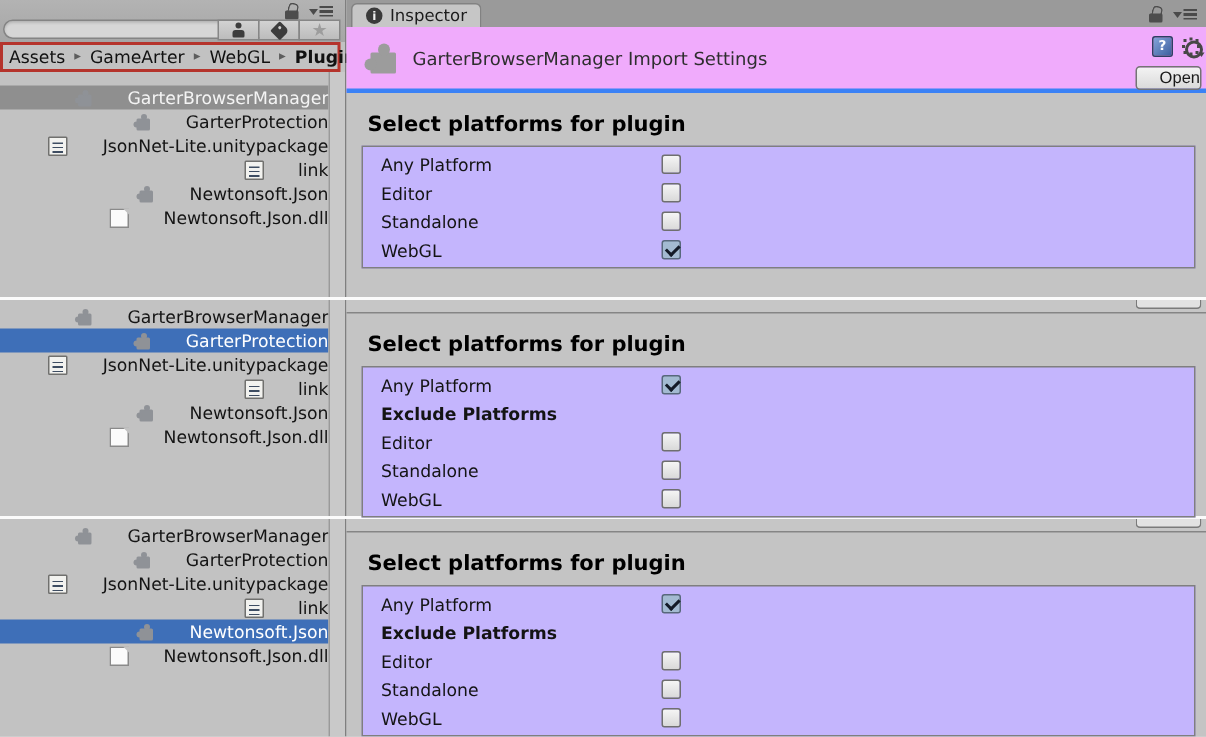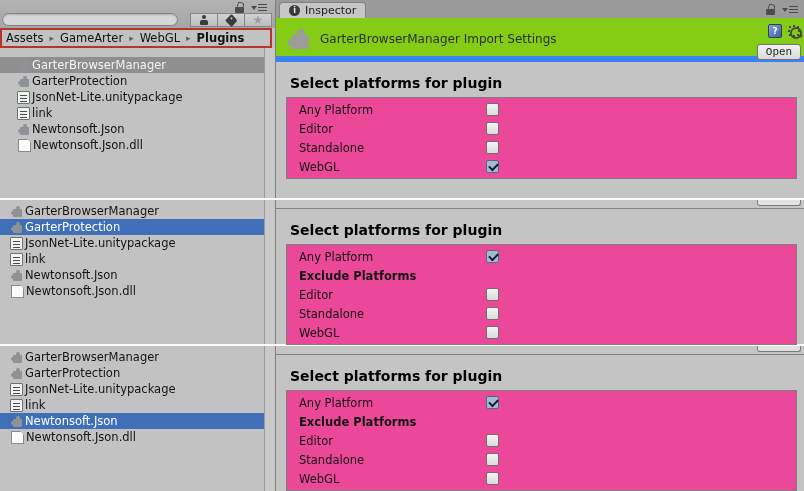--- a/index.html
+++ b/index.html
@@ -7,21 +7,21 @@
   .screen {
     width:804px; height:491px; position:relative; overflow:hidden;
     font-family:"DejaVu Sans","Liberation Sans",sans-serif;
     font-size:11.5px; color:#141414; background:#c2c2c2;
   }
   .sep { height:2px; background:#fbfbfb; }
   .section { display:flex; }
   .sec1 { height:198px; } .sec2 { height:144px; } .sec3 { height:145px; }
 
   
-  .left { width:276px; background:#c2c2c2; border-right:1px solid #7f7f7f; display:flex; flex-direction:column; }
+  .left { width:231px; background:#c2c2c2; border-right:1px solid #7f7f7f; display:flex; flex-direction:column; }
   .toolbar { height:28px; background:linear-gradient(#b3b3b3,#a6a6a6); position:relative; flex:0 0 28px; }
   .mini-icons { position:absolute; top:2px; right:8px; display:flex; gap:7px; align-items:center; }
   .ic-lock { position:relative; width:9px; height:11px; }
   .ic-lock::before { content:""; position:absolute; bottom:0; left:0; width:9px; height:6px; background:#4d4d4d; border-radius:1px; }
   .ic-lock::after { content:""; position:absolute; top:0; left:2px; width:5px; height:6px; border:1.5px solid #4d4d4d; border-bottom:none; border-radius:3px 3px 0 0; transform:rotate(14deg); }
   .ic-menu { position:relative; width:16px; height:9px; }
   .ic-menu::before { content:""; position:absolute; left:0; top:3px; border-left:3px solid transparent; border-right:3px solid transparent; border-top:4px solid #4a4a4a; }
   .ic-menu::after { content:""; position:absolute; right:0; top:1px; width:9px; height:7px; background:repeating-linear-gradient(to bottom,#4a4a4a 0 1.5px,transparent 1.5px 3px); }
   .search { position:absolute; left:2px; top:13px; width:176px; height:13px; border:1px solid #848484; border-radius:7px; background:#d6d6d6; box-shadow:inset 0 1px 2px rgba(0,0,0,.18); font-size:10px; padding:0 8px; color:#222; outline:none; }
   .fbtns { position:absolute; right:3px; top:13px; display:flex; }
@@ -34,58 +34,58 @@
   .ic-star::before { content:"★"; color:#9d9d9d; font-size:12px; line-height:1; }
 
   .breadcrumb { height:20px; flex:0 0 20px; margin-right:3px; border:2px solid #b5342c; background:#c2c2c2; display:flex; align-items:center; padding:0 4px; gap:6px; color:#111; }
   .bsep { color:#5d5d5d; font-size:9px; }
   .seg.last { font-weight:bold; }
 
   .list-wrap { flex:1; display:flex; min-height:0; }
   .flist { flex:1; padding-top:9px; }
   .sec2 .flist, .sec3 .flist { padding-top:3px; }
   .scroll { flex:0 0 11px; background:#c9c9c9; border-left:1px solid #9a9a9a; }
-  .frow { height:16px; display:flex; align-items:center; gap:2px; padding-left:17px; }
+  .frow { height:16px; display:flex; align-items:center; gap:23px; padding-left:17px;justify-content:flex-end; }
   .sec2 .frow, .sec3 .frow { padding-left:10px; }
   .frow[data-sel="gray"] { background:#8f8f8f; }
   .frow[data-sel="gray"] .fname { color:#f4f4f4; }
   .frow[data-sel="blue"] { background:#3e6fb8; }
   .frow[data-sel="blue"] .fname { color:#ffffff; }
   .fname { white-space:nowrap; }
   .fic { width:13px; height:13px; position:relative; flex:0 0 13px; }
   .fic[data-icon="plugin-icon"]::before { content:""; position:absolute; left:3px; top:4px; width:9px; height:8px; background:#8f9297; border-radius:1px; }
   .fic[data-icon="plugin-icon"]::after { content:""; position:absolute; left:6px; top:1px; width:4px; height:4px; border-radius:50%; background:#8f9297; box-shadow:-5px 5px 0 0 #8f9297; }
   .fic[data-icon="package-icon"] { width:12px; background:#f2f2ef; border:1px solid #70706e; border-radius:1px; }
   .fic[data-icon="package-icon"]::after { content:""; position:absolute; left:2px; right:2px; top:3px; height:8px; background:repeating-linear-gradient(to bottom,#3e4d62 0 1px,transparent 1px 3px); }
   .fic[data-icon="file-icon"] { width:11px; margin-left:1px; background:#fbfbfb; border:1px solid #8a8a8a; }
   .fic[data-icon="file-icon"]::before { content:""; position:absolute; right:-1px; top:-1px; width:0; height:0; border-left:4px solid transparent; border-top:4px solid #c2c2c2; }
 
   
   .inspector { flex:1; background:#c4c4c4; display:flex; flex-direction:column; position:relative; }
   .tabbar { height:18px; flex:0 0 18px; background:#9a9a9a; position:relative; }
   .tab { position:absolute; left:3px; top:2px; height:16px; background:#c6c6c6; border:1px solid #828282; border-bottom:none; border-radius:4px 4px 0 0; display:flex; align-items:center; gap:5px; padding:0 9px; font-size:11px; color:#1c1c1c; }
   .info-i { width:11px; height:11px; border-radius:50%; background:#3a3a3a; color:#efefef; font-size:8px; font-weight:bold; display:flex; align-items:center; justify-content:center; }
   .tabbar .mini-icons { top:4px; right:6px; }
-  .ihead { height:44px; flex:0 0 44px; background:#84cc16; border-bottom:6px solid #3b82f6; position:relative; }
+  .ihead { height:44px; flex:0 0 44px; background:#f0abfc; border-bottom:3px solid #3b82f6; position:relative; }
   .puzzle-lg { position:absolute; left:9px; top:8px; width:26px; height:26px; }
   .puzzle-lg::before { content:""; position:absolute; left:7px; top:9px; width:17px; height:14px; background:#9c9c9c; border-radius:1px; }
   .puzzle-lg::after { content:""; position:absolute; left:12px; top:3px; width:8px; height:8px; border-radius:50%; background:#9c9c9c; box-shadow:-9px 10px 0 0 #9c9c9c; }
   .ititle { position:absolute; left:44px; top:14px; font-size:12px; color:#2e2e2e; white-space:nowrap; }
   .ic-help { position:absolute; right:22px; top:6px; width:14px; height:14px; border:1px solid #2e3f63; border-radius:2px; background:linear-gradient(135deg,#85a4da,#3d5f9e); color:#fff; font-size:9px; font-weight:bold; display:flex; align-items:center; justify-content:center; }
   .ic-gear { position:absolute; right:4px; top:7px; width:12px; height:12px; }
   .ic-gear::before { content:""; position:absolute; left:2px; top:2px; width:8px; height:8px; border:2.5px solid #474747; border-radius:50%; }
   .ic-gear::after { content:""; position:absolute; left:5px; top:5px; width:2px; height:2px; box-shadow:0 -5px #474747,0 5px #474747,-5px 0 #474747,5px 0 #474747,4px 4px #474747,-4px -4px #474747,4px -4px #474747,-4px 4px #474747; }
   .gear-arrow { position:absolute; right:-3px; bottom:-1px; border-left:2.5px solid transparent; border-right:2.5px solid transparent; border-top:3.5px solid #474747; }
-  .open-btn { position:absolute; right:3px; top:26px; width:44px; height:16px; border:1px solid #747474; border-radius:3px; background:linear-gradient(#f3f3f3,#dadada); font-family:Liberation Mono, monospace; font-size:11px; color:#1a1a1a; text-align:center; line-height:13px; padding:0; }
+  .open-btn { position:absolute; right:3px; top:26px; width:44px; height:16px; border:1px solid #747474; border-radius:3px; background:linear-gradient(#f3f3f3,#dadada); font-family:Liberation Sans, sans-serif; font-size:11px; color:#1a1a1a; text-align:right; line-height:13px; padding:0; }
   .isliver { height:9px; flex:0 0 9px; background:#c6c6c6; border-bottom:1px solid #858585; position:relative; }
   .open-partial { position:absolute; right:3px; top:0; width:44px; height:6px; border:1px solid #7a7a7a; border-top:none; border-radius:0 0 3px 3px; background:#e2e2e2; }
 
   .ibody { flex:1; padding-top:13px; }
   .iheading { font-weight:bold; font-size:14px; color:#000; margin:0 0 6px 14px; }
-  .pbox { margin:0 7px 0 10px; background:#ec4899; border:1px solid #7f7f7f; padding:2px 0; }
+  .pbox { margin:0 7px 0 10px; background:#c4b5fd; border:1px solid #7f7f7f; padding:2px 0; }
   .prow { position:relative; height:19px; display:flex; align-items:center; padding-left:12px; }
   .prow[data-kind="subheader"] { font-weight:bold; }
   .cb { position:absolute; left:199px; top:3px; width:13px; height:13px; border:1px solid #6f6f6f; border-radius:2px; background:linear-gradient(#f5f5f5,#d9d9d9); }
   .cb[data-checked="true"] { background:#a3bad1; border-color:#58687c; }
   .cb[data-checked="true"]::after { content:""; position:absolute; left:2px; top:2px; width:7px; height:4px; border-left:2px solid #141b28; border-bottom:2px solid #141b28; transform:rotate(-45deg); }
 </style>
 </head>
 <body>
 
 <div class="screen">

